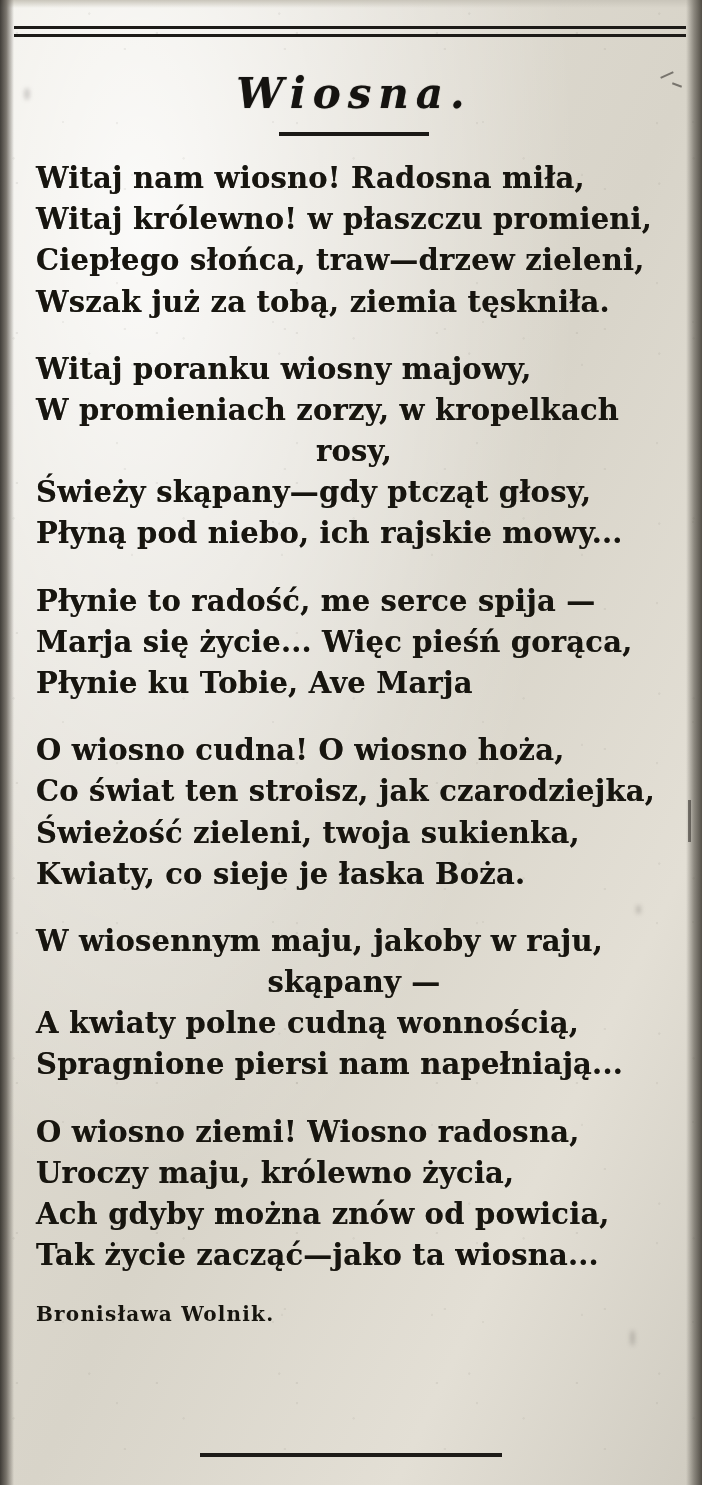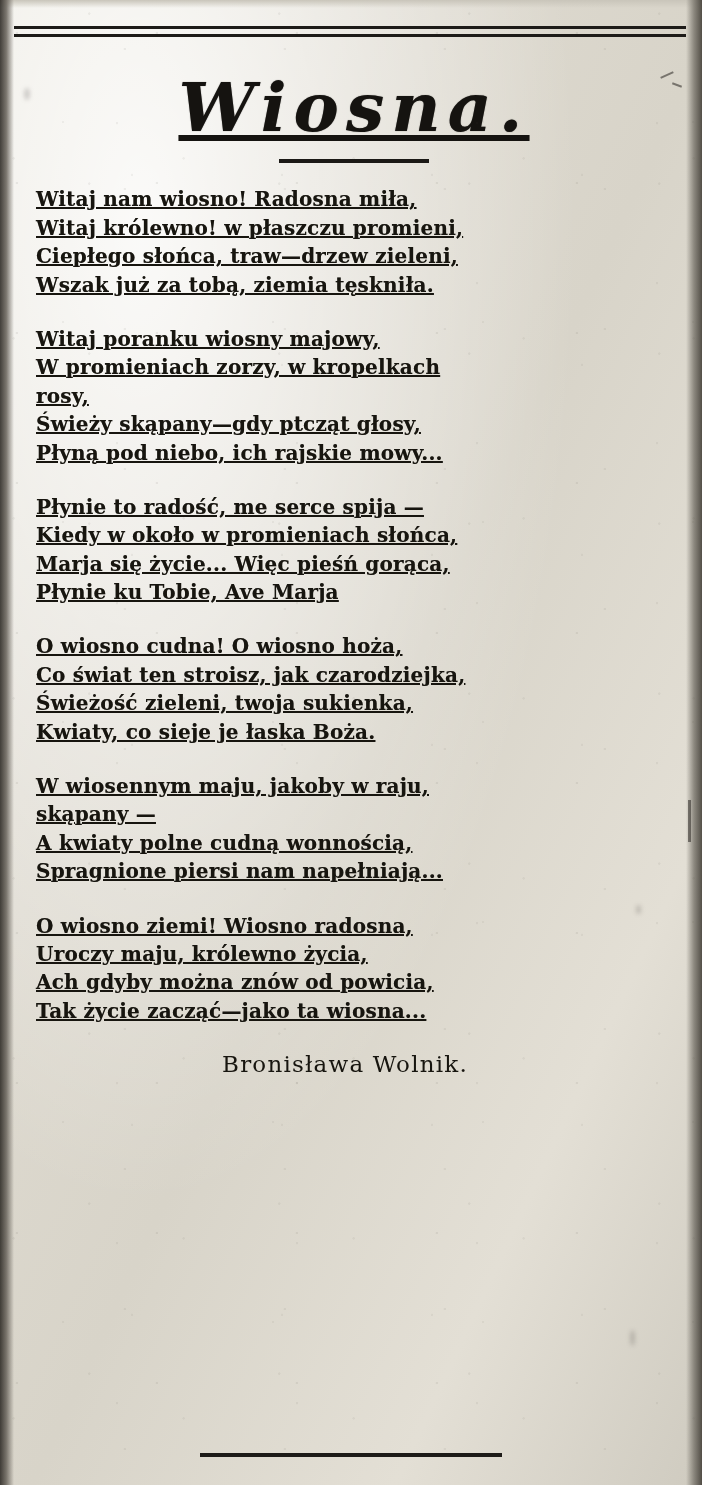--- a/index.html
+++ b/index.html
@@ -93,63 +93,61 @@
     right: 30px;
     top: 52px;
     bottom: 50px;
   }
 
   .poem-title {
     text-align: center;
     font-family: "DejaVu Serif", serif;
     font-style: italic;
     font-weight: 700;
-    font-size: 68px;
+    font-size: 42px;
     letter-spacing: 7px;
     color: #151310;
     margin: 20px 0 0 0;
     line-height: 1.05;
     text-shadow: 0 0 1px rgba(20,18,15,0.55);
-    text-decoration: underline;
   }
 
   .title-rule {
     width: 150px;
     height: 4px;
     background: #1b1916;
     margin: 16px auto 22px auto;
   }
 
   .stanza {
     margin: 0 0 26px 0;
   }
   .stanza:last-of-type {
     margin-bottom: 4px;
   }
 
   .line {
     font-family: "DejaVu Serif", serif;
     font-weight: 700;
-    font-size: 20px;
+    font-size: 29px;
     line-height: 1.42;
     color: #17150f;
     letter-spacing: 0.2px;
     white-space: nowrap;
     text-shadow: 0 0 .6px rgba(23,21,15,0.5);
-    text-decoration: underline;
   }
   .line.indent {
+    text-align: center;
+  }
+
+  .signature {
     text-align: left;
-  }
-
-  .signature {
-    text-align: center;
     font-family: "DejaVu Serif", serif;
-    font-weight: 400;
-    font-size: 23px;
+    font-weight: 700;
+    font-size: 20px;
     letter-spacing: 1.2px;
     color: #17150f;
     margin-top: 4px;
     padding-right: 18px;
   }
 
   
   .blotch {
     position: absolute;
     border-radius: 50%;
@@ -192,21 +190,20 @@
     <div class="stanza">
       <div class="line">Witaj poranku wiosny majowy,</div>
       <div class="line">W promieniach zorzy, w kropelkach</div>
       <div class="line indent">rosy,</div>
       <div class="line">Świeży skąpany—gdy ptcząt głosy,</div>
       <div class="line">Płyną pod niebo, ich rajskie mowy...</div>
     </div>
 
     <div class="stanza">
       <div class="line">Płynie to radość, me serce spija —</div>
-      <div class="line">Kiedy w około w promieniach słońca,</div>
       <div class="line">Marja się życie... Więc pieśń gorąca,</div>
       <div class="line">Płynie ku Tobie, Ave Marja</div>
     </div>
 
     <div class="stanza">
       <div class="line">O wiosno cudna! O wiosno hoża,</div>
       <div class="line">Co świat ten stroisz, jak czarodziejka,</div>
       <div class="line">Świeżość zieleni, twoja sukienka,</div>
       <div class="line">Kwiaty, co sieje je łaska Boża.</div>
     </div>

